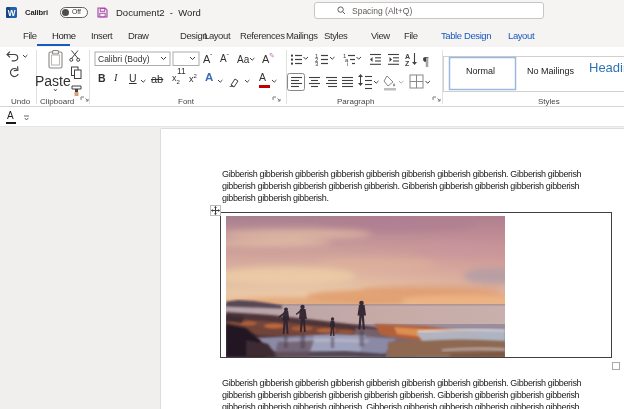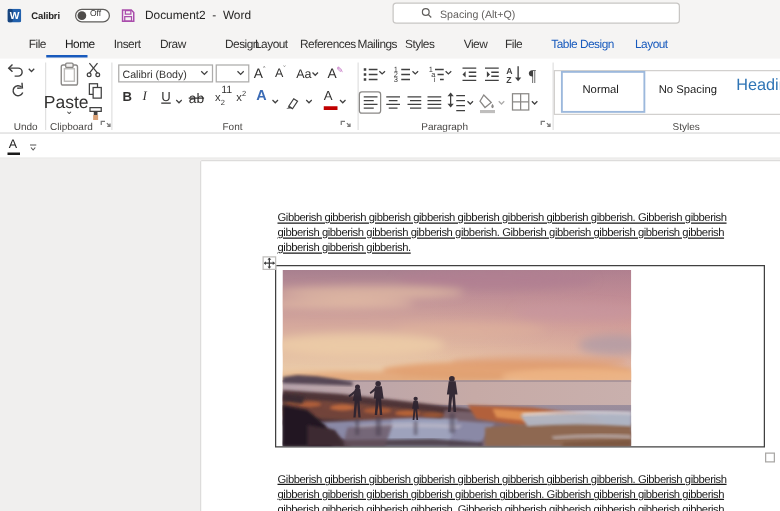--- a/index.html
+++ b/index.html
@@ -19,21 +19,21 @@
   .vsep { position:absolute; top:3px; width:1px; height:54px; background:#e1e1e1; }
   .glabel { position:absolute; top:50px; font-size:8px; color:#484644; }
   
   #strip { left:0; top:107px; width:624px; height:20px; background:#fff;
     border-bottom:1px solid #e6e5e4; }
   
   #canvas { left:0; top:127px; width:624px; height:282px; background:#f0efee; }
   #page { position:absolute; left:161px; top:2px; width:463px; height:280px;
     background:#fff; box-shadow:-1px 0 0 #dddcdb, 0 -1px 0 #dddcdb; }
   .doctext { position:absolute; font-size:9px; letter-spacing:-0.35px;
-    color:#1a1a1a; line-height:12px; white-space:nowrap;text-decoration:underline; }
+    color:#1a1a1a; line-height:12px; white-space:nowrap; }
 </style>
 </head>
 <body>
 <div id="app">
   <div class="abs" id="titlebar">
     <svg class="abs" style="left:6px;top:7px" width="11" height="11" viewBox="0 0 11 11">
       <rect x="0" y="0" width="11" height="11" rx="1.6" fill="#2261ad"></rect>
       <rect x="0" y="0" width="4.2" height="11" rx="1.6" fill="#17447e"></rect>
       <text x="5.7" y="8.6" font-size="8.2" font-weight="bold" fill="#fff" text-anchor="middle" font-family="Liberation Sans">W</text>
     </svg>
@@ -248,21 +248,21 @@
     <span class="abs" style="left:172px;top:26px;font-size:9px;color:#323130">x<sub style="font-size:6px">2</sub></span>
     <span class="abs" style="left:189px;top:26px;font-size:9px;color:#323130">x<sup style="font-size:6px">2</sup></span>
     <span class="abs" style="left:205px;top:24px;font-size:11.5px;font-weight:bold;color:#3b6bb5">A</span>
     <span class="abs" style="left:259px;top:24px;font-size:10.5px;color:#323130">A</span>
     <span class="glabel" style="left:11px">Undo</span>
     <span class="glabel" style="left:40px">Clipboard</span>
     <span class="glabel" style="left:178px">Font</span>
     <span class="glabel" style="left:337px">Paragraph</span>
     <span class="glabel" style="left:538px">Styles</span>
     <span class="abs" style="left:466px;top:19px;font-size:9px;color:#1a1a1a">Normal</span>
-    <span class="abs" style="left:527px;top:19px;font-size:9px;color:#1a1a1a">No Spacing</span>
+    <span class="abs" style="left:527px;top:19px;font-size:9px;color:#1a1a1a">No Mailings</span>
     <span class="abs" style="left:589px;top:13px;font-size:13px;color:#2e74b5">Heading</span>
   </div>
   <div class="abs" id="strip">
     <span class="abs" style="left:7px;top:3px;font-size:10px;color:#1a1a1a">A</span>
     <span class="abs" style="left:6px;top:14.5px;width:10px;height:2.5px;background:#1a1a1a"></span>
     <svg class="abs" style="left:23px;top:8px" width="7" height="6" viewBox="0 0 7 6">
       <path d="M1 1 h5 M1.8 3 l1.7 2 l1.7 -2" stroke="#555" fill="none" stroke-width="0.9"></path>
     </svg>
   </div>
   <div class="abs" id="canvas">

